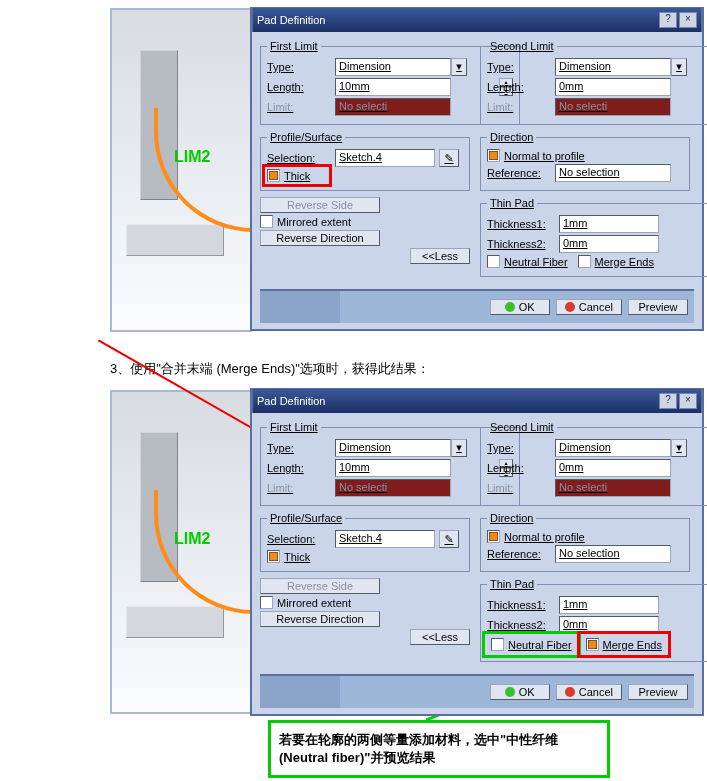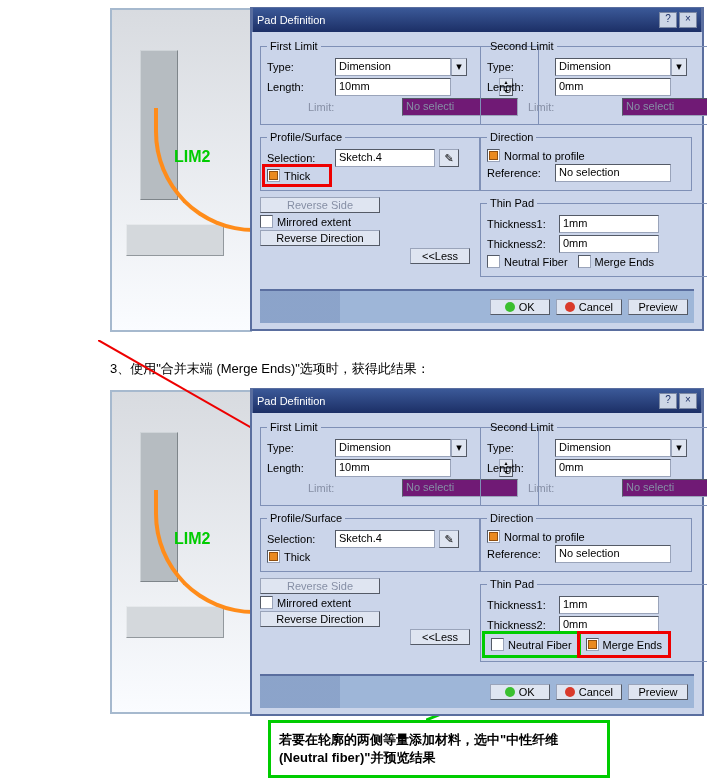--- a/index.html
+++ b/index.html
@@ -17,27 +17,27 @@
   .lim-lbl { position: absolute; left: 62px; top: 138px; color: #0c0; font-weight: bold; font-size: 16px; }
   .dialog { position: absolute; width: 450px; border: 2px solid #5a6e9f; border-top: none; }
   .d1 { left: 250px; top: 7px; }
   .d2 { left: 250px; top: 388px; }
   .titlebar { height: 20px; background: linear-gradient(#3b5998, #1c2f66); color: #fff; padding: 2px 4px; display: flex; align-items: center; justify-content: space-between; border: 1px solid #5a6e9f; border-bottom: none; }
   .titlebar .tbtns { display: flex; gap: 2px; }
   .tbtn { width: 16px; height: 14px; background: #cdd6e6; border: 1px solid #7a87a3; font-size: 10px; line-height: 12px; text-align: center; color: #1c2f66; }
   .body { background: #cbd5ea; padding: 8px 8px 6px 8px; }
   .cols { display: flex; gap: 10px; }
   .col { width: 210px; }
-  fieldset { border: 1px solid #7f90b6; margin: 0 0 6px 0; padding: 4px 20px 6px 6px; }
+  fieldset { border: 1px solid #7f90b6; margin: 0 0 6px 0; padding: 4px 6px 6px 6px; text-decoration: underline; }
   legend { font-size: 11px; color: #000; padding: 0 3px; }
   .row { display: flex; align-items: center; margin: 2px 0; }
   .lbl { width: 68px; }
-  .lbl.dis { color: #868fa5; margin-left: 41px; }
+  .lbl.dis { color: #868fa5; }
   .fld { width: 116px; height: 18px; background: #fff; border: 1px inset #9aa4ba; padding: 1px 3px; font-size: 11px; box-sizing: border-box; }
-  .fld.dis { background: #701a75; color: #868fa5; margin-left: 26px; }
+  .fld.dis { background: #7f1d1d; color: #868fa5; }
   .combo { display: flex; align-items: flex-end; }
   .combo .cbtn { width: 16px; height: 18px; background: #dfe5f1; border: 1px outset #9aa4ba; text-align: center; line-height: 14px; box-sizing: border-box; }
   .spin { display: flex; gap: 48px; }
   .spin .col2 { display: flex; flex-direction: column; }
   .sbtn { width: 14px; height: 9px; background: #dfe5f1; border: 1px outset #9aa4ba; font-size: 6px; text-align: center; line-height: 6px; box-sizing: border-box; }
   .btn { min-width: 90px; height: 16px; background: #dfe5f1; border: 1px outset #9aa4ba; padding: 1px 8px; text-align: center; box-sizing: border-box; }
   .btn.dis { color: #868fa5; }
   .iconbtn { width: 20px; height: 18px; background: #dfe5f1; border: 1px outset #9aa4ba; text-align: center; line-height: 16px; box-sizing: border-box; }
   .chk { width: 11px; height: 11px; background: #fff; border: 1px inset #9aa4ba; margin-right: 4px; position: relative; }
   .chk.on::after { content:""; position:absolute; left:1px; top:1px; width:7px; height:7px; background:#ea8a1f; border:1px solid #92500f; }

